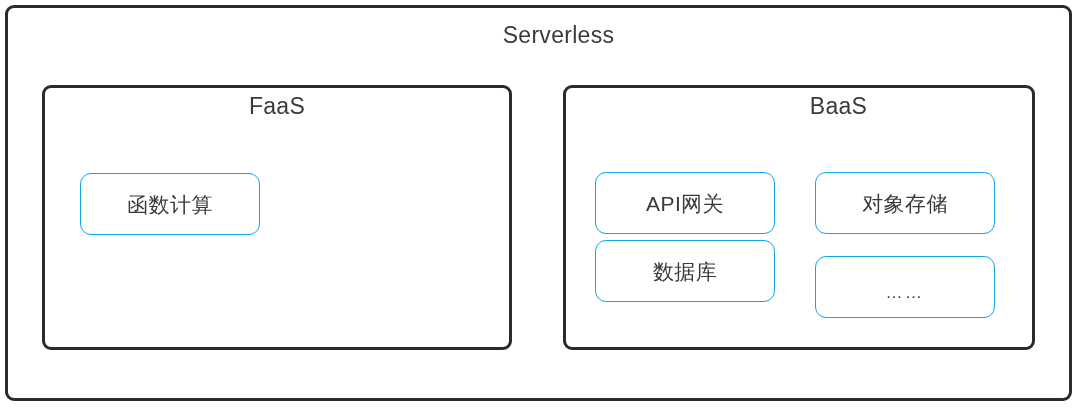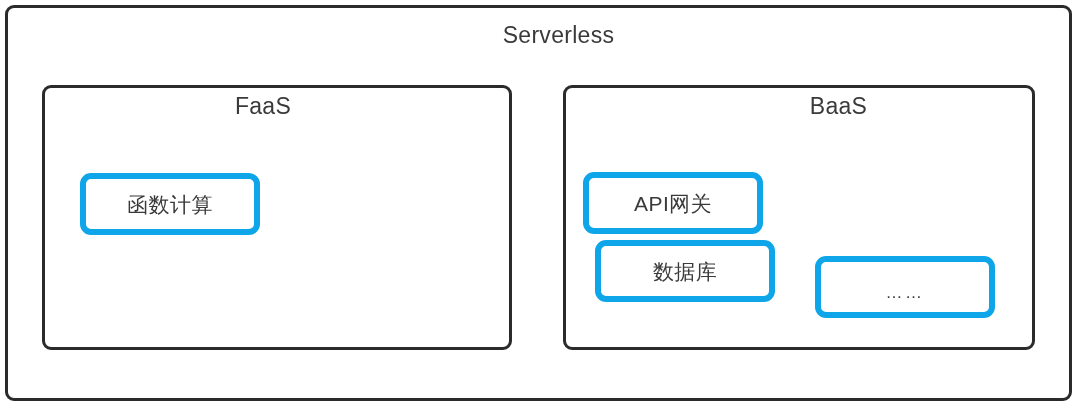--- a/index.html
+++ b/index.html
@@ -55,21 +55,21 @@
     width: 472px;
   }
 
   
   .chip {
     position: absolute;
     box-sizing: border-box;
     width: 180px;
     height: 62px;
     background: #ffffff;
-    border: 6px solid #0ea5e9;
+    border: 1px solid #0ea5e9;
     border-radius: 11px;
     display: flex;
     align-items: center;
     justify-content: center;
   }
 
   .chip-label {
     font-size: 21px;
     line-height: 1;
     color: #3a3a3a;
@@ -100,31 +100,31 @@
     font-size: 23px;
     letter-spacing: 0.3px;
     margin-left: 20px;
   }
   .title-group {
     top: 93px;
     font-size: 23px;
     letter-spacing: 0.3px;
   }
   .title-faas {
-    left: 28px;
+    left: 42px;
     width: 470px;
   }
   .title-baas {
     left: 563px;
     width: 551px;
   }
 
   
   .chip-fc        { left: 80px;  top: 173px; }
-  .chip-apigw     { left: 583px; top: 172px; align-items: center; }
+  .chip-apigw     { left: 595px; top: 172px; align-items: center; }
   .chip-oss       { left: 815px; top: 172px; }
   .chip-db        { left: 595px; top: 240px; }
   .chip-etc       { left: 815px; top: 256px; }
 </style>
 </head>
 <body>
 
 <div id="diagram-canvas">
 
   <div class="box frame-outer"></div>
@@ -140,20 +140,23 @@
   </div>
 
   <div class="box frame-group frame-baas"></div>
 
   <div class="title title-group title-baas">BaaS</div>
 
   <div class="chip chip-apigw">
     <span class="chip-label">API网关</span>
   </div>
 
+  <div class="chip chip-oss">
+    <span class="chip-label">对象存储</span>
+  </div>
 
   <div class="chip chip-db">
     <span class="chip-label">数据库</span>
   </div>
 
   <div class="chip chip-etc chip-ellipsis">
     <span class="chip-label">……</span>
   </div>
 
 </div>

